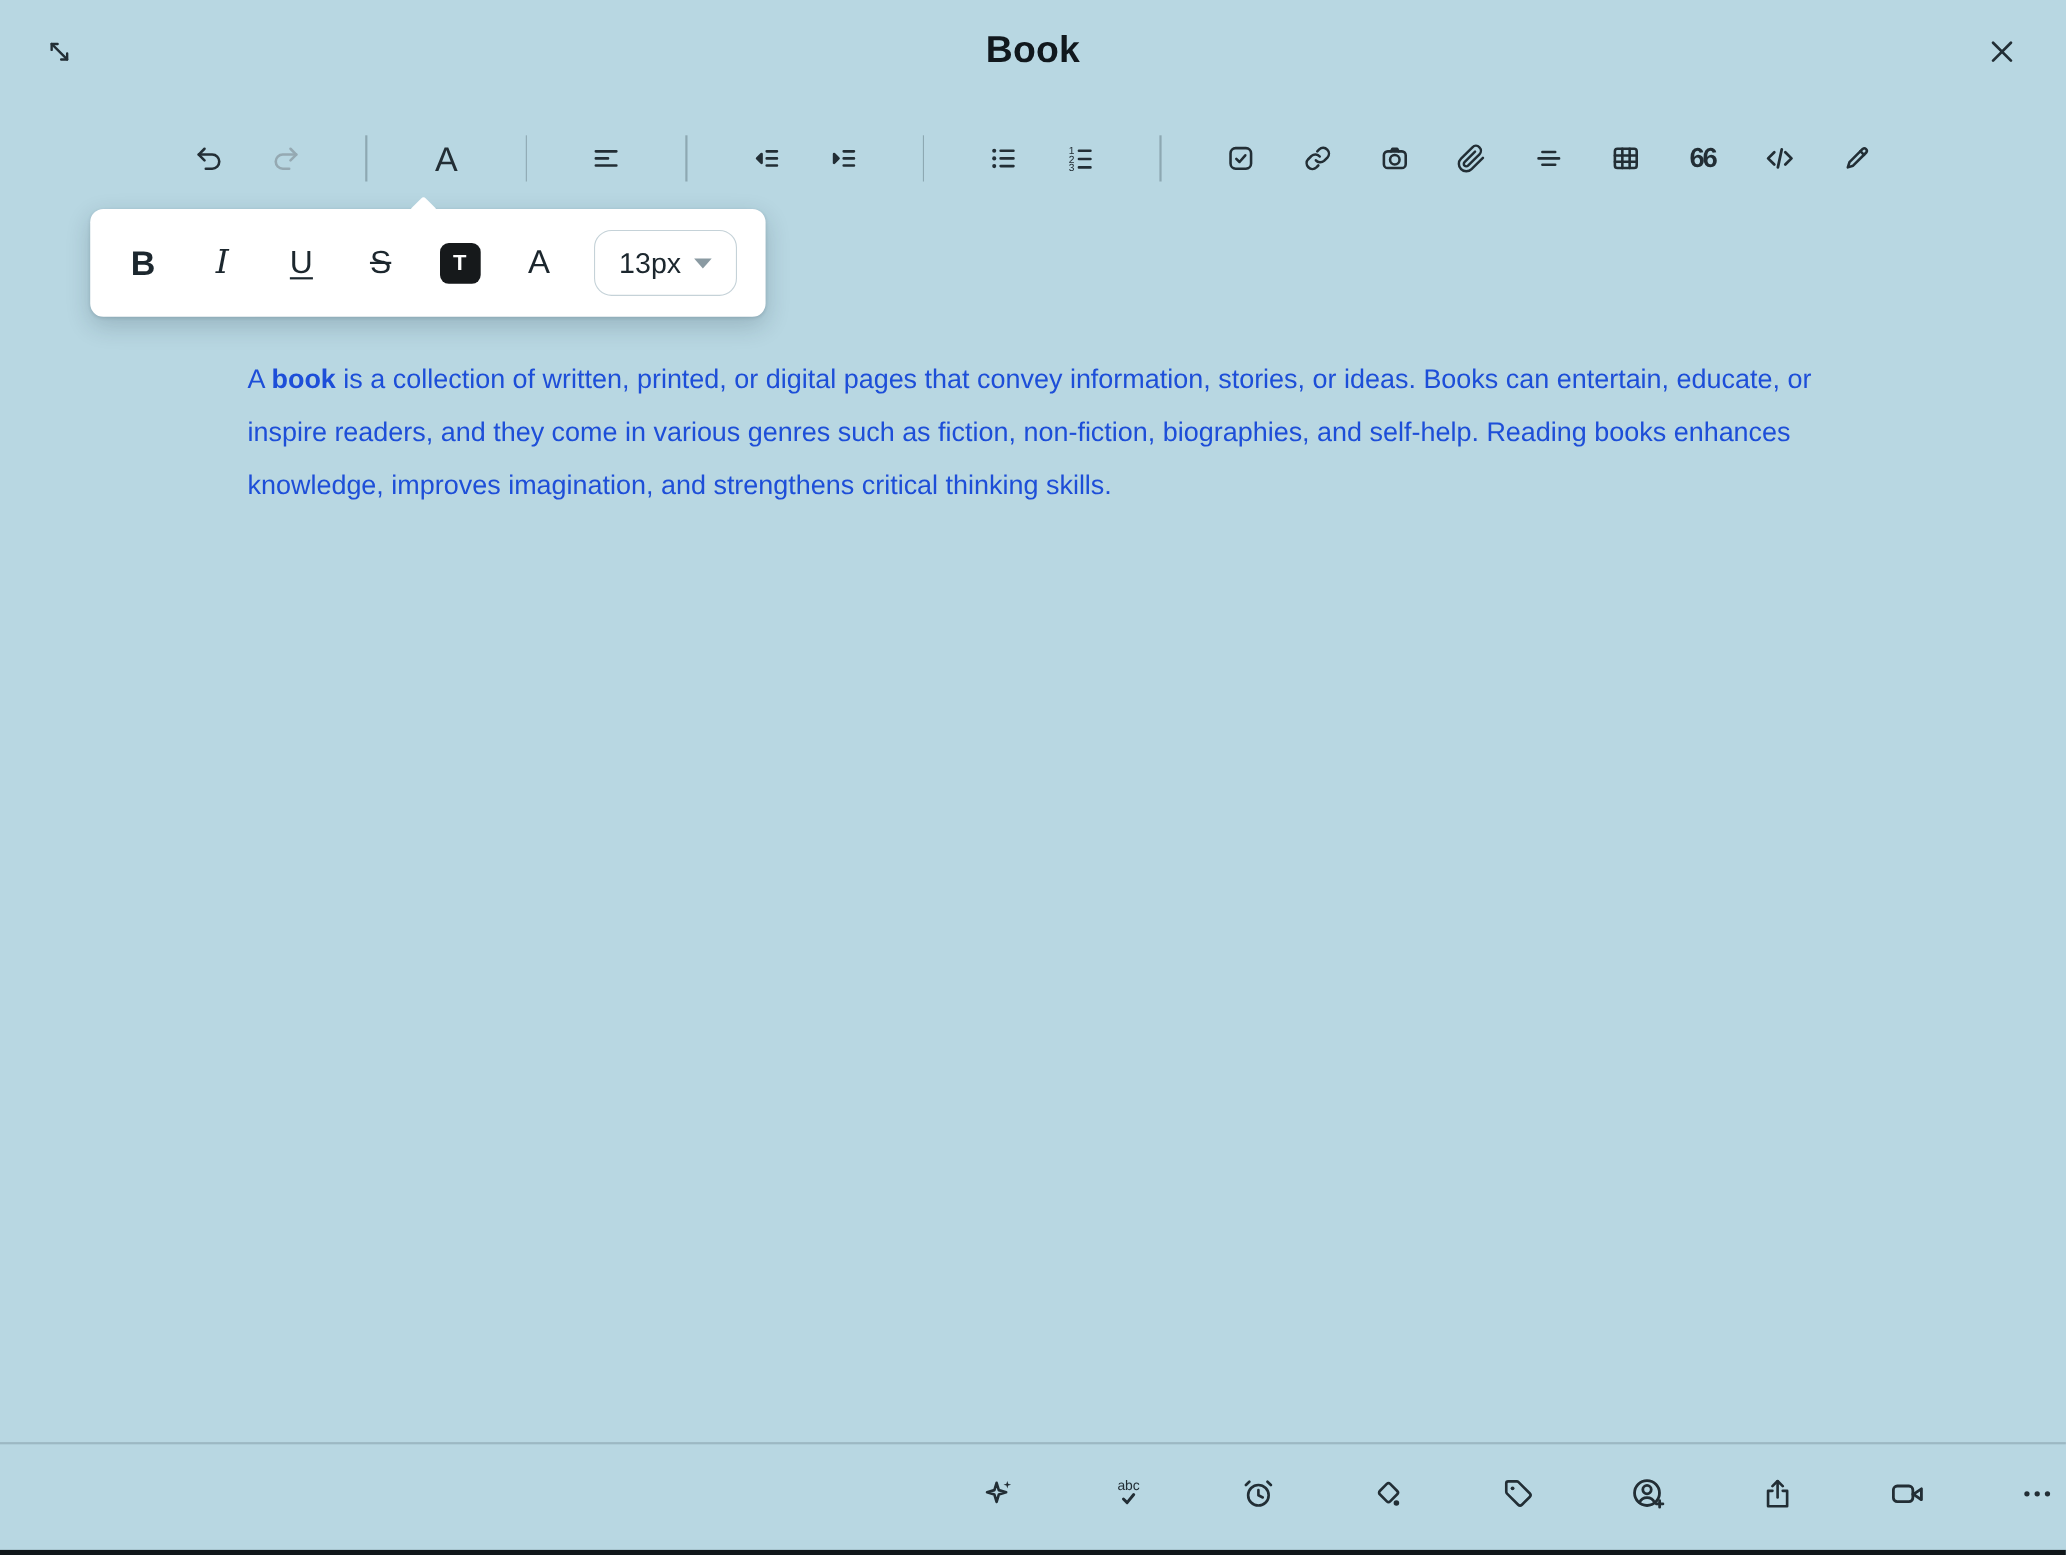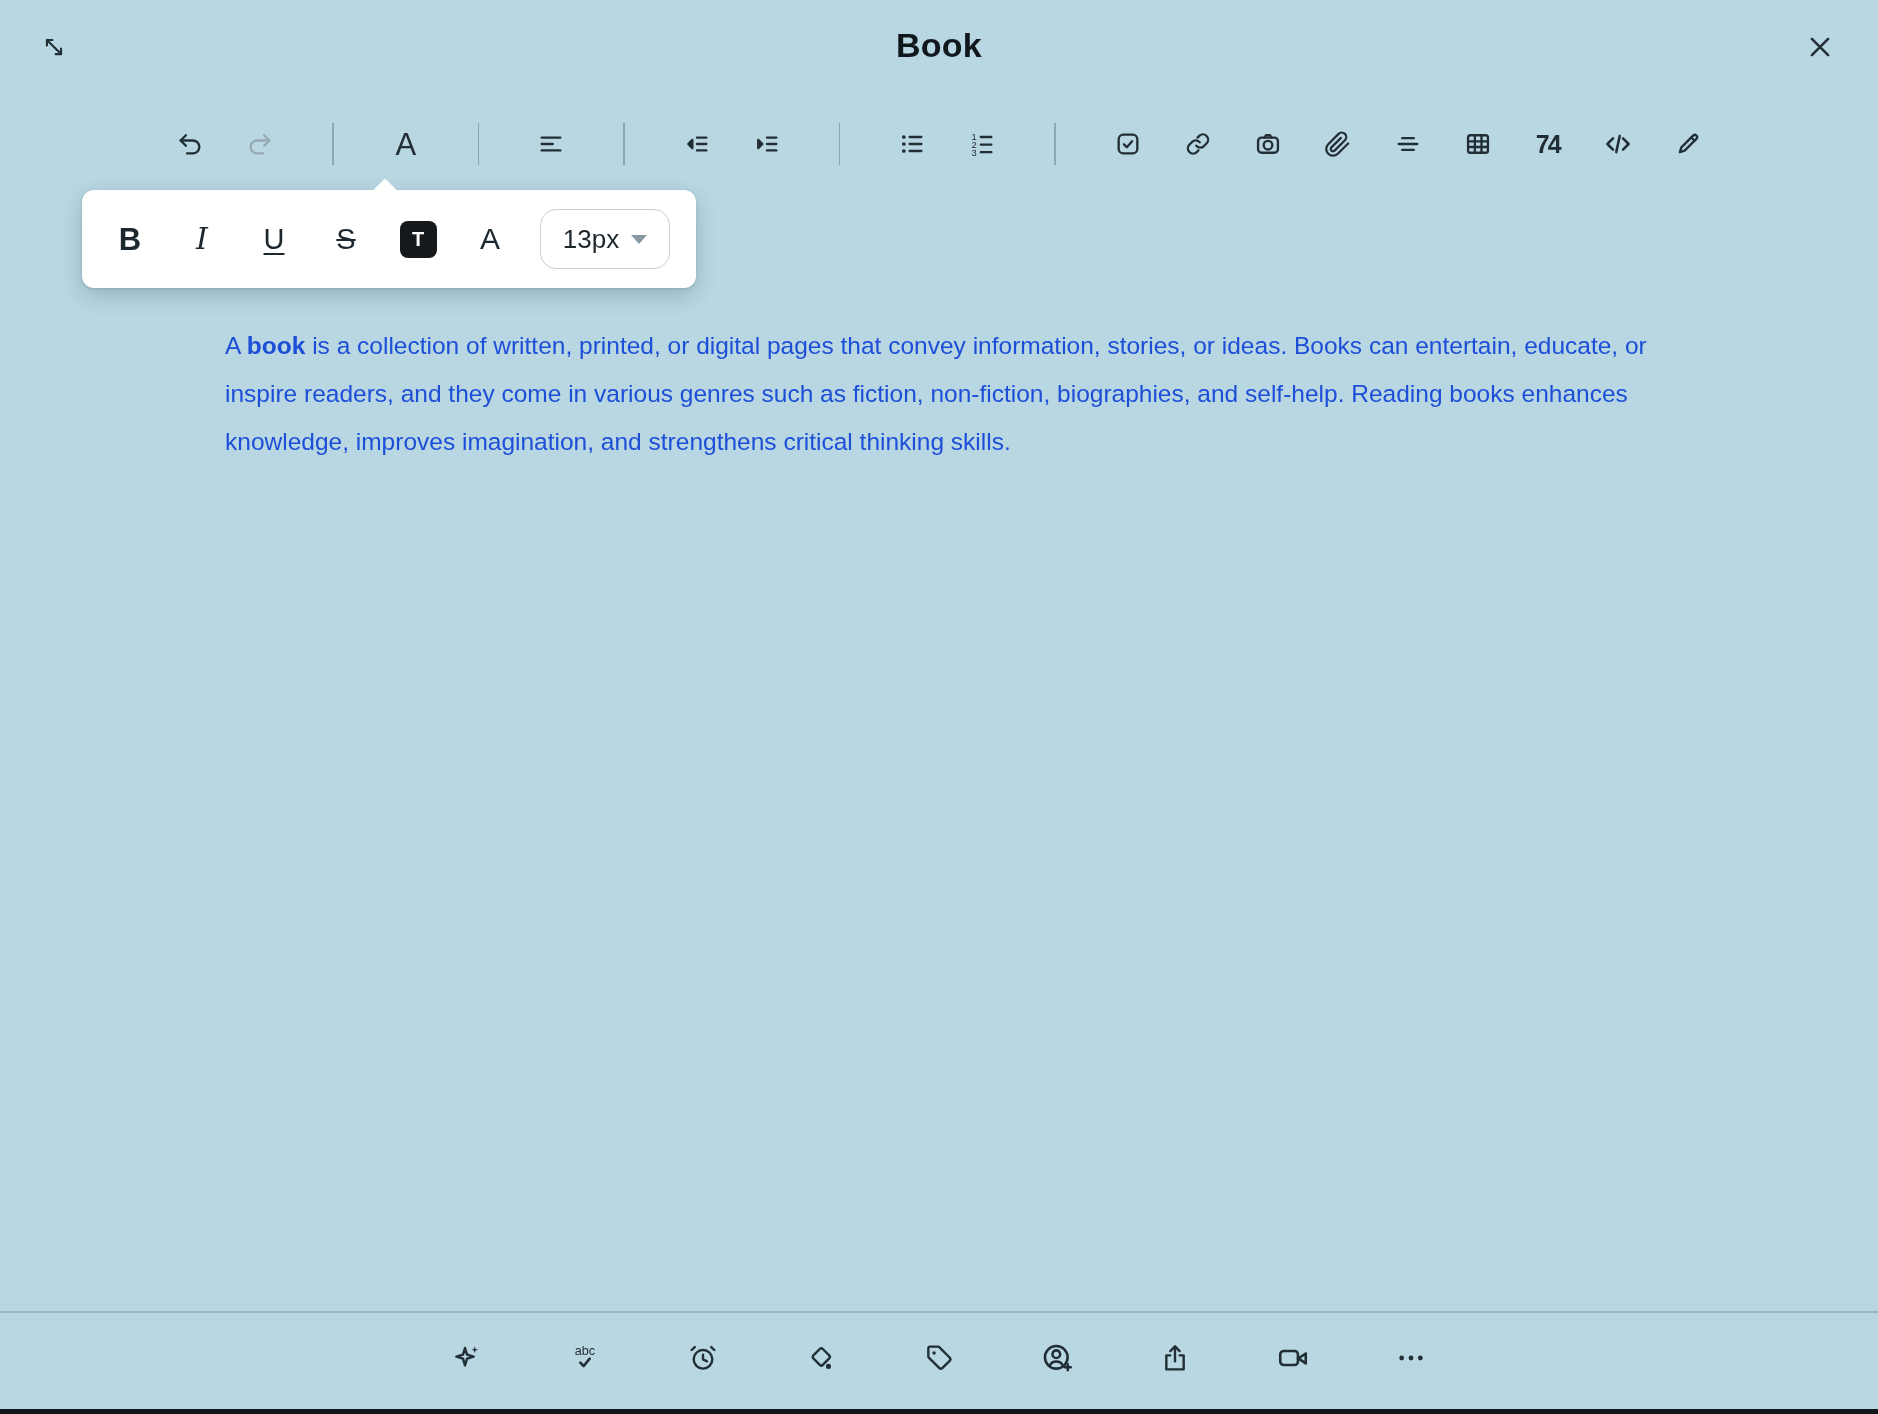--- a/index.html
+++ b/index.html
@@ -87,21 +87,21 @@
   .note-body p{margin:0;}
   .note-body strong{font-weight:700;}
 
   
   .bottom-divider{
     position:absolute;left:0;right:0;top:1311px;height:1.5px;
     background:rgba(34,46,53,.18);
   }
   .bottom-toolbar{
     position:absolute;left:0;right:0;top:1332px;
-    display:flex;align-items:center;justify-content:center;gap:66px;
+    display:flex;align-items:center;justify-content:flex-end;gap:66px;
   }
   .bb-btn{
     width:52px;height:52px;background:none;border:none;padding:0;cursor:pointer;
     display:flex;align-items:center;justify-content:center;color:#222e35;
   }
   .bb-btn svg{display:block;}
   .bottom-edge{
     position:absolute;left:0;right:0;bottom:0;height:5px;background:#10161a;
   }
 </style>
@@ -250,21 +250,21 @@
     </button>
     <button class="tb-btn">
       <span>
         <svg width="28" height="28" viewBox="0 0 24 24" fill="none" stroke="currentColor" stroke-width="2" stroke-linecap="round" stroke-linejoin="round">
           <rect x="3.5" y="4.5" width="17" height="15" rx="2"></rect>
           <path d="M3.5 9.8 H20.5 M3.5 14.6 H20.5 M9.3 4.5 V19.5 M15 4.5 V19.5"></path>
         </svg>
       </span>
     </button>
     <button class="tb-btn">
-      <span class="glyph-quote">74</span>
+      <span class="glyph-quote">66</span>
     </button>
     <button class="tb-btn">
       <span>
         <svg width="30" height="30" viewBox="0 0 24 24" fill="none" stroke="currentColor" stroke-width="2" stroke-linecap="round" stroke-linejoin="round">
           <path d="M8 7.5 L3.5 12 L8 16.5"></path>
           <path d="M16 7.5 L20.5 12 L16 16.5"></path>
           <path d="M13.4 5.5 L10.6 18.5"></path>
         </svg>
       </span>
     </button>

